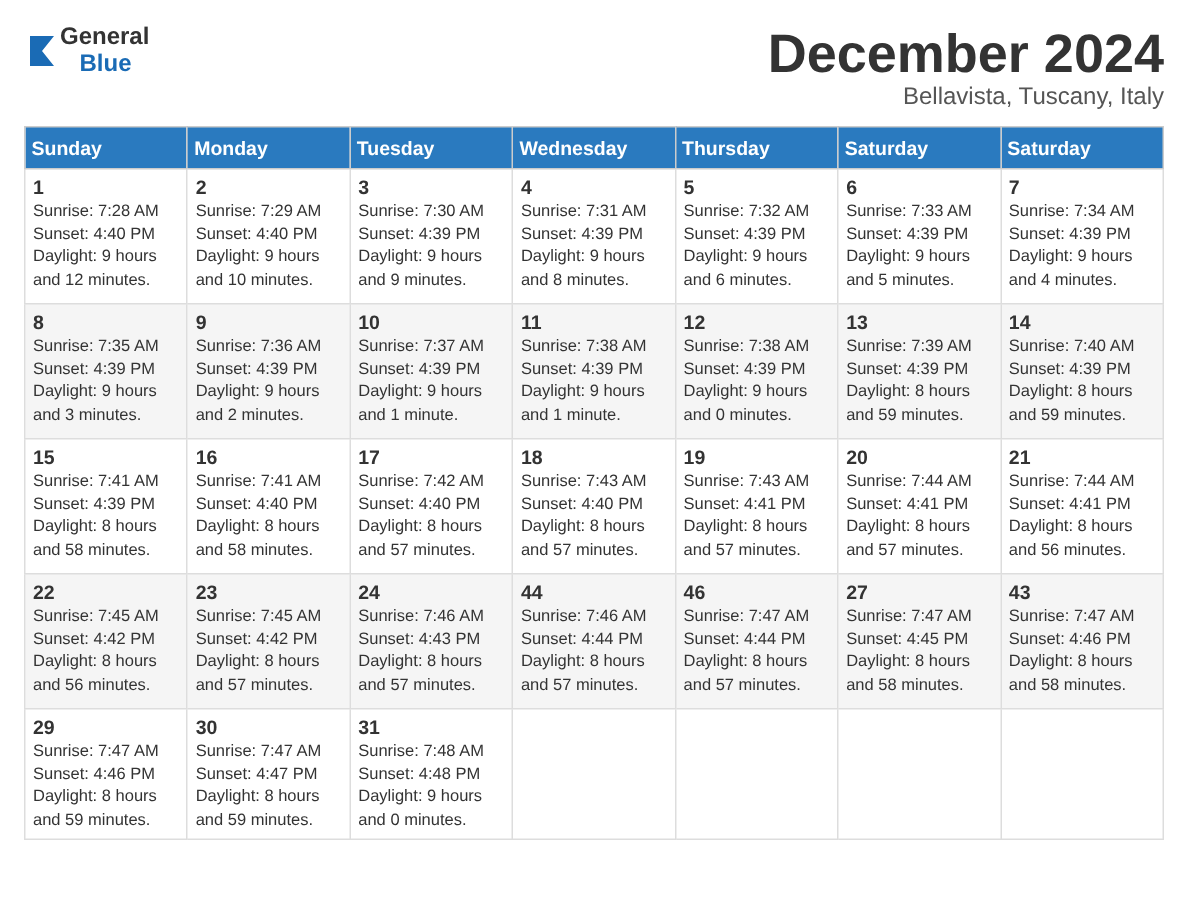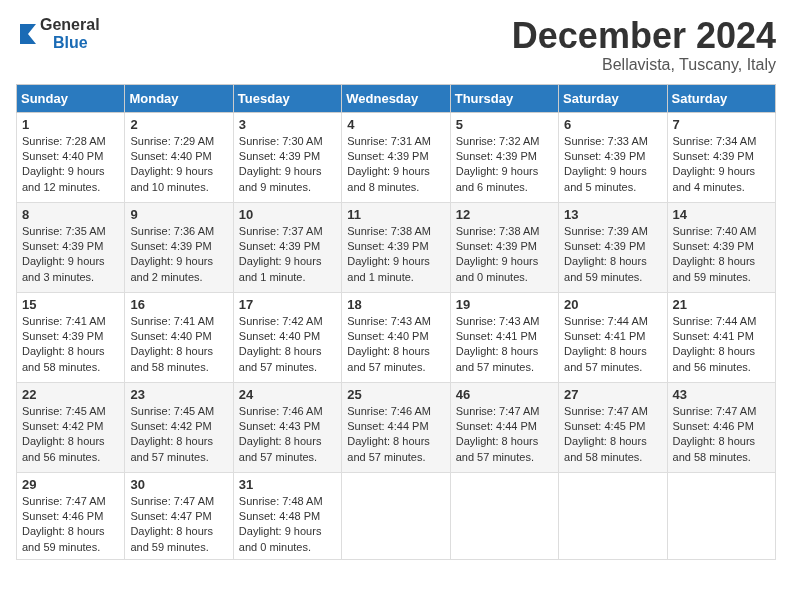--- a/index.html
+++ b/index.html
@@ -211,21 +211,21 @@
         </td>
         <td>
           <span class="day-number">23</span>
           <div class="day-info">Sunrise: 7:45 AM<br>Sunset: 4:42 PM<br>Daylight: 8 hours and 57 minutes.</div>
         </td>
         <td>
           <span class="day-number">24</span>
           <div class="day-info">Sunrise: 7:46 AM<br>Sunset: 4:43 PM<br>Daylight: 8 hours and 57 minutes.</div>
         </td>
         <td>
-          <span class="day-number">25</span>
+          <span class="day-number">44</span>
           <div class="day-info">Sunrise: 7:46 AM<br>Sunset: 4:44 PM<br>Daylight: 8 hours and 57 minutes.</div>
         </td>
         <td>
           <span class="day-number">46</span>
           <div class="day-info">Sunrise: 7:47 AM<br>Sunset: 4:44 PM<br>Daylight: 8 hours and 57 minutes.</div>
         </td>
         <td>
           <span class="day-number">27</span>
           <div class="day-info">Sunrise: 7:47 AM<br>Sunset: 4:45 PM<br>Daylight: 8 hours and 58 minutes.</div>
         </td>

